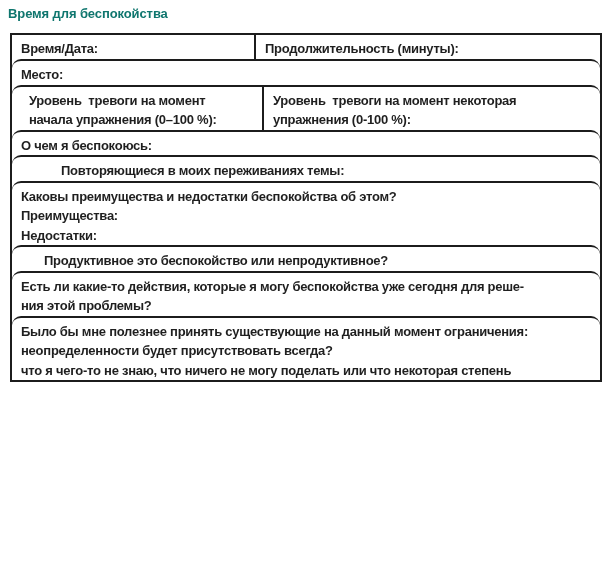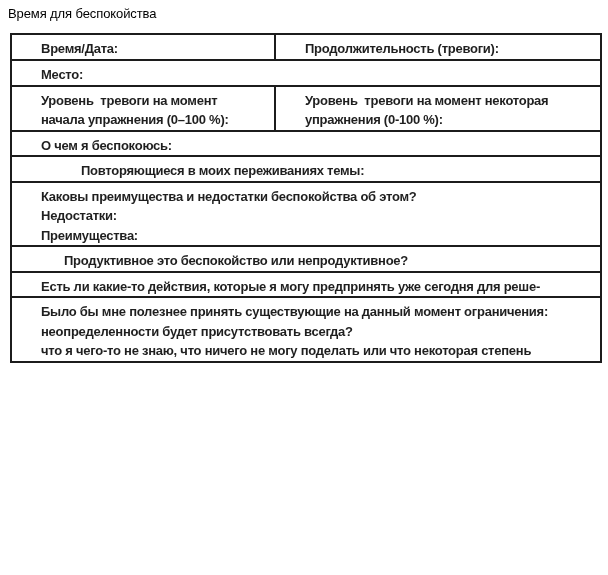--- a/index.html
+++ b/index.html
@@ -15,22 +15,22 @@
     position: relative;
     width: 608px;
     height: 575px;
     background: #ffffff;
   }
   .title {
     position: absolute;
     left: 8px;
     top: 6px;
     font-size: 13px;
-    font-weight: normal;
-    color: #000000;
+    font-weight: bold;
+    color: #0f766e;
     letter-spacing: -0.1px;
     white-space: pre;
   }
   .worksheet {
     position: absolute;
     left: 10px;
     top: 33px;
     width: 592px;
     box-sizing: border-box;
     border: 2px solid #1c1c1c;
@@ -45,55 +45,54 @@
   .cell {
     box-sizing: border-box;
     padding: 4px 8px 0 9px;
     font-size: 13px;
     font-weight: bold;
     line-height: 19.5px;
     color: #1f1f1f;
     letter-spacing: -0.25px;
     flex: 1 1 auto;
     overflow: hidden;
-    margin-left: 20px;
   }
   .cell.left {
     flex: 0 0 244px;
     width: 244px;
     border-right: 2px solid #1c1c1c;
   }
   .line { white-space: pre-wrap; }
   
   .r1 { height: 24px; }
   .r2 { height: 35px; }
-  .r3 { height: 65px; }
+  .r3 { height: 65px; padding-left: 8px; }
   .r4 { height: 47px; }
   .r5 { height: 49px; padding-left: 40px; }
   .r6 { height: 87px; }
   .r7 { height: 50px; padding-left: 23px; }
   .r8 { height: 69px; }
   .r9 { height: 90px; }
-  .r2,.r3,.r4,.r5,.r6,.r7,.r8,.r9 { height: calc(var(--h)); }
+  .r2,.r3,.r4,.r5,.r6,.r7,.r8,.r9 { height: calc(var(--h)); border-radius: 9px; }
 </style>
 </head>
 <body>
 
 <div class="page">
 
   <div class="title">Время для беспокойства</div>
 
   <div class="worksheet">
 
     <div class="row r1">
       <div class="cell left">
         <div class="line">Время/Дата:</div>
       </div>
       <div class="cell">
-        <div class="line">Продолжительность (тревоги):</div>
+        <div class="line">Продолжительность (минуты):</div>
       </div>
     </div>
 
     <div class="row r2">
       <div class="cell">
         <div class="line">Место:</div>
       </div>
     </div>
 
     <div class="row r3">
@@ -115,34 +114,35 @@
 
     <div class="row r5">
       <div class="cell">
         <div class="line">Повторяющиеся в моих переживаниях темы:</div>
       </div>
     </div>
 
     <div class="row r6">
       <div class="cell">
         <div class="line">Каковы преимущества и недостатки беспокойства об этом?</div>
+        <div class="line">Преимущества:</div>
         <div class="line">Недостатки:</div>
-        <div class="line">Преимущества:</div>
       </div>
     </div>
 
     <div class="row r7">
       <div class="cell">
         <div class="line">Продуктивное это беспокойство или непродуктивное?</div>
       </div>
     </div>
 
     <div class="row r8">
       <div class="cell">
-        <div class="line">Есть ли какие-то действия, которые я могу предпринять уже сегодня для реше-</div>
+        <div class="line">Есть ли какие-то действия, которые я могу беспокойства уже сегодня для реше-</div>
+        <div class="line">ния этой проблемы?</div>
       </div>
     </div>
 
     <div class="row r9">
       <div class="cell">
         <div class="line">Было бы мне полезнее принять существующие на данный момент ограничения:</div>
         <div class="line">неопределенности будет присутствовать всегда?</div>
         <div class="line">что я чего-то не знаю, что ничего не могу поделать или что некоторая степень</div>
       </div>
     </div>

